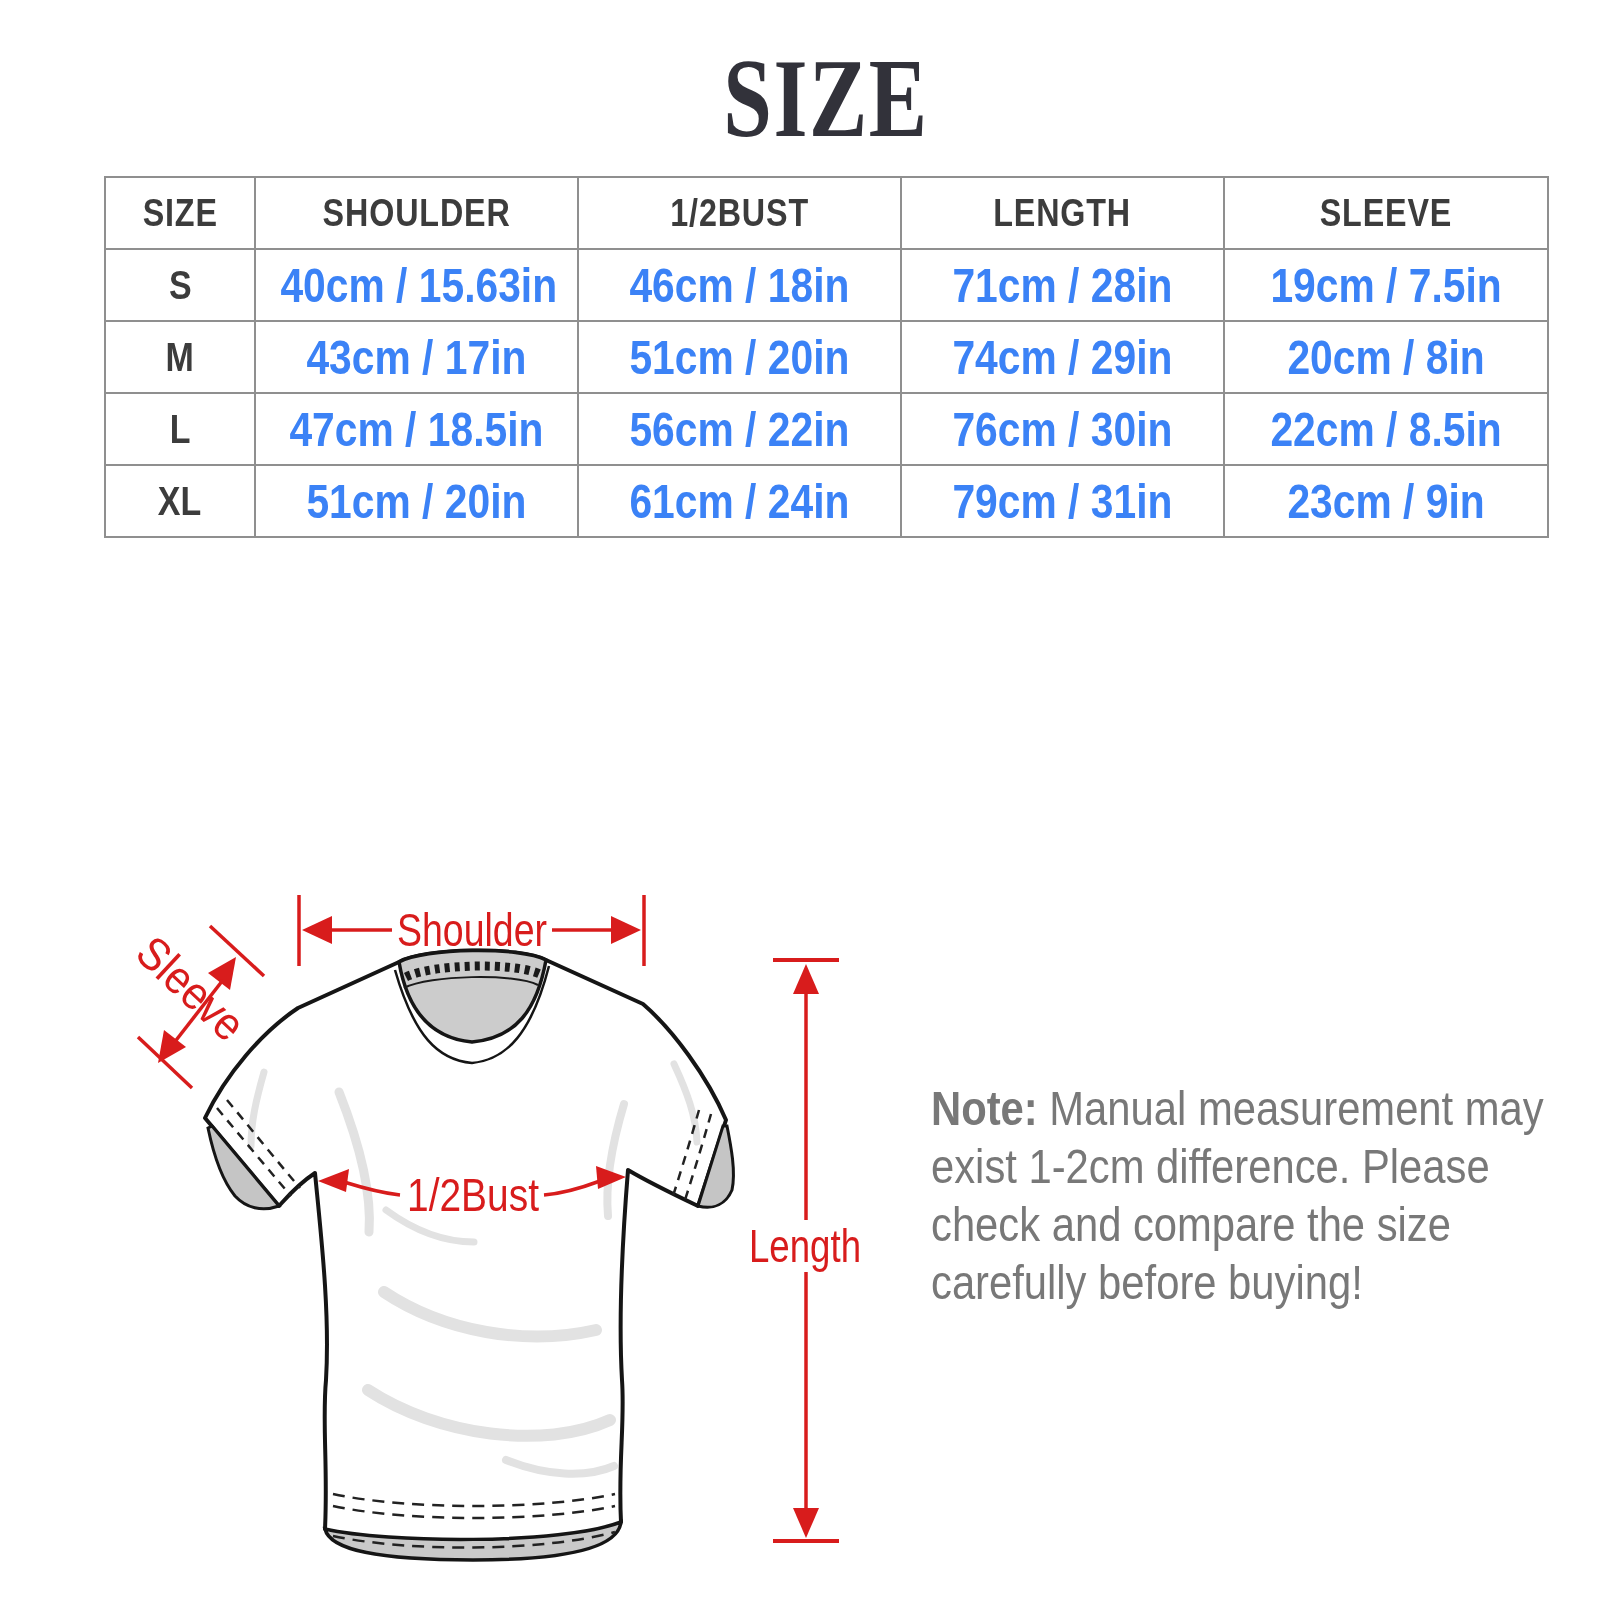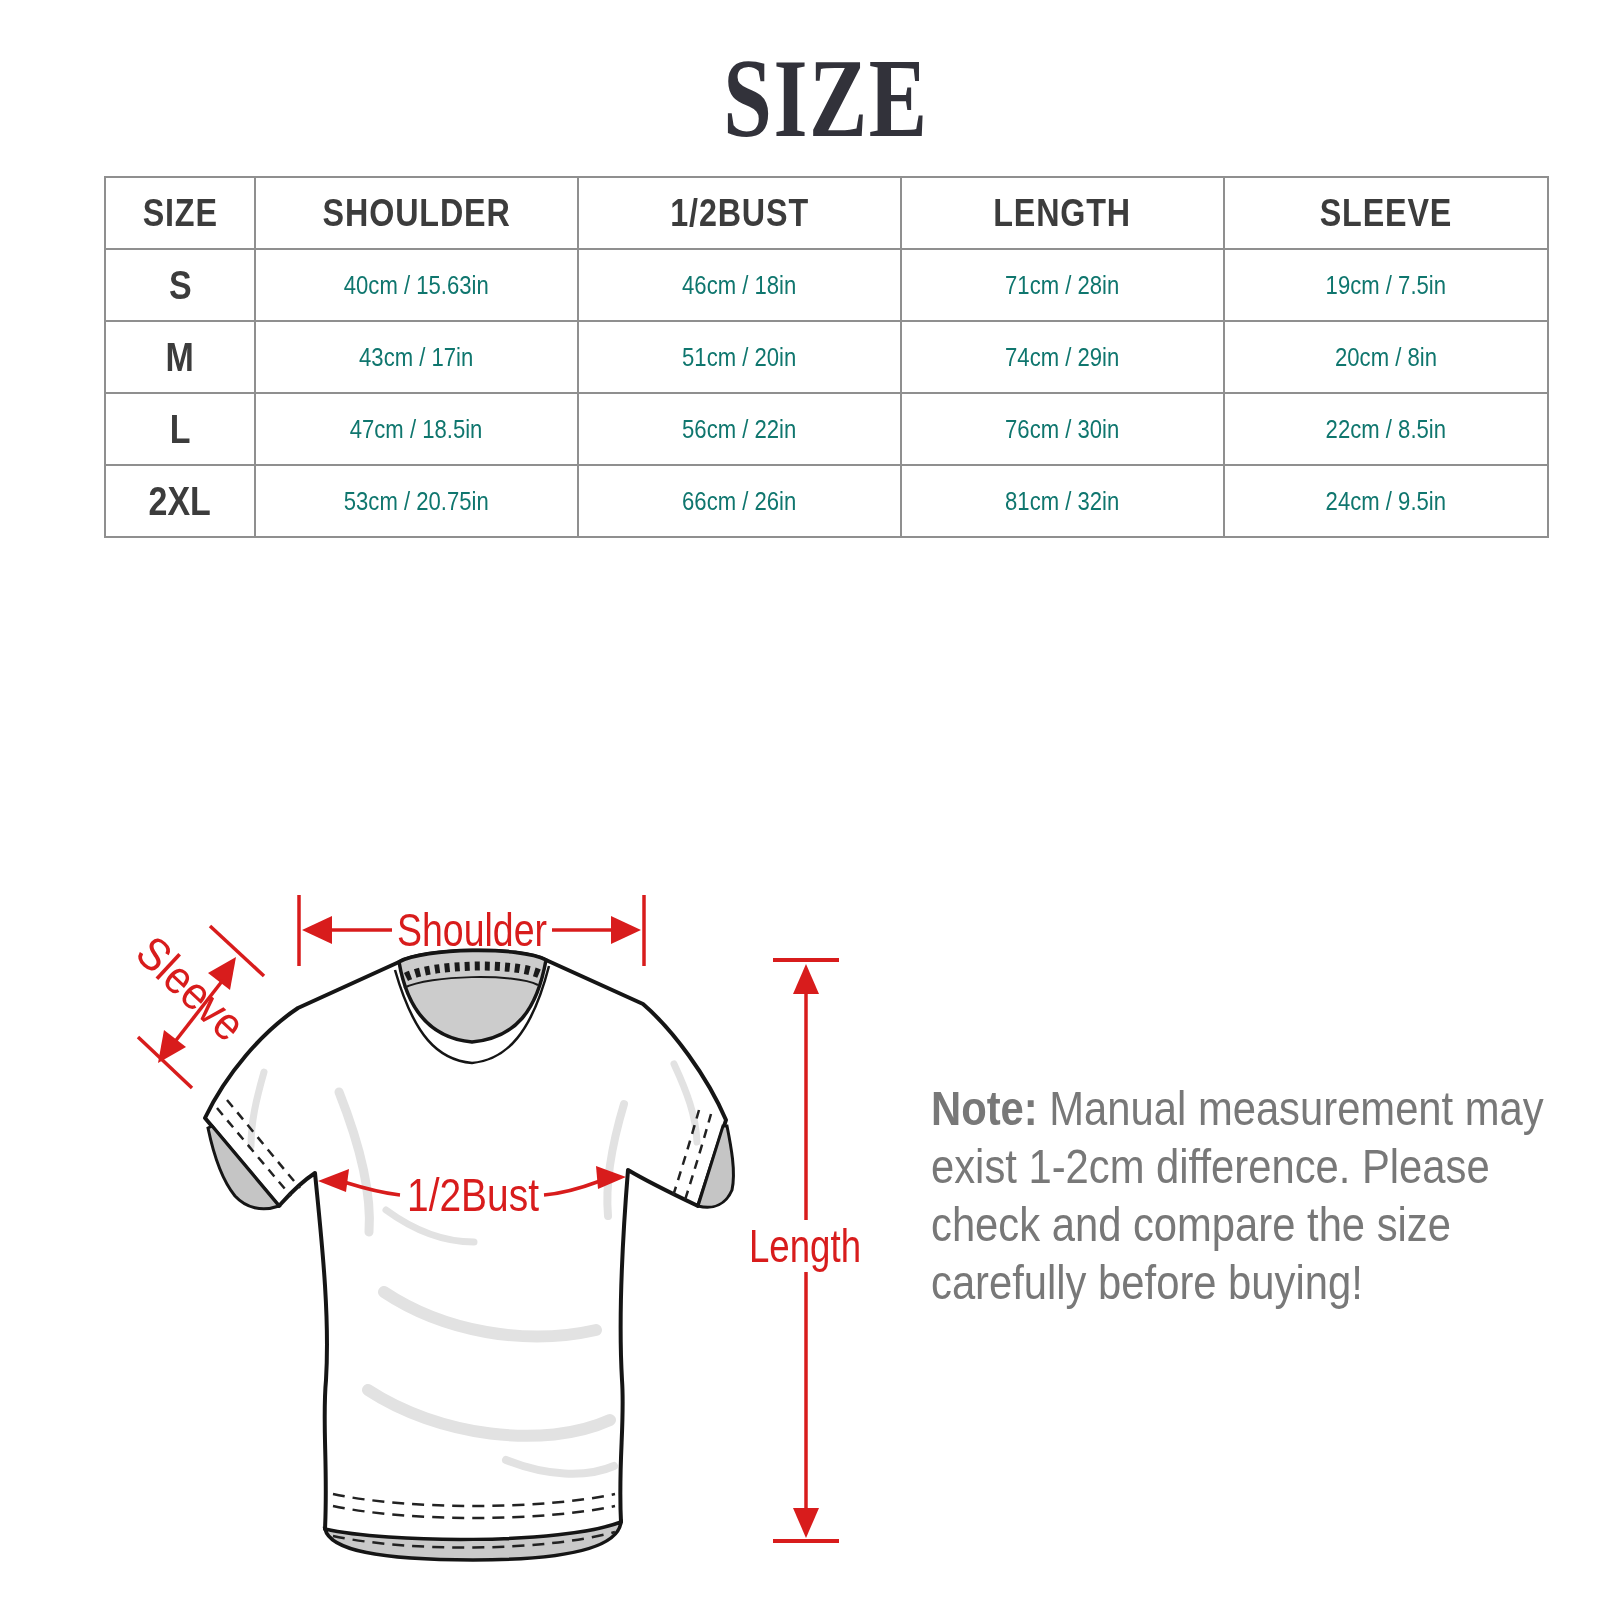--- a/index.html
+++ b/index.html
@@ -9,21 +9,21 @@
   #title{position:absolute;left:0;top:34px;width:1600px;text-align:center;
          font-family:"Liberation Serif",serif;font-weight:bold;font-size:112px;
          letter-spacing:2px;color:#32323a;transform:scaleX(0.78);transform-origin:50% 50%;}
   
   #size-table{position:absolute;left:78px;top:176px;width:1443px;border-collapse:collapse;
               table-layout:fixed;}
   #size-table th,#size-table td{border:2px solid #8f8f8f;height:70px;padding:0;
               text-align:center;vertical-align:middle;white-space:nowrap;overflow:visible;}
   #size-table th{font-weight:bold;font-size:38px;color:#3c3c3c;letter-spacing:1px;}
   #size-table td.size-col{font-weight:bold;font-size:40px;color:#3c3c3c;}
-  #size-table td.val{font-weight:normal;font-size:26px;color:#0f766e;}
+  #size-table td.val{font-weight:bold;font-size:48px;color:#3b82f6;}
   .cond{display:inline-block;transform:scaleX(0.85);transform-origin:50% 50%;white-space:nowrap;}
   
   #note{position:absolute;left:905px;top:1080px;color:#787878;font-size:48px;line-height:58px;}
   .note-line{white-space:nowrap;transform:scaleX(0.87);transform-origin:0 50%;}
   .note-bold{font-weight:bold;}
   
   #diagram{position:absolute;left:60px;top:860px;width:800px;height:740px;}
 </style>
 </head>
 <body>
@@ -65,25 +65,25 @@
           <td class="val"><span class="cond">20cm / 8in</span></td>
         </tr>
         <tr>
           <td class="size-col"><span class="cond">L</span></td>
           <td class="val"><span class="cond">47cm / 18.5in</span></td>
           <td class="val"><span class="cond">56cm / 22in</span></td>
           <td class="val"><span class="cond">76cm / 30in</span></td>
           <td class="val"><span class="cond">22cm / 8.5in</span></td>
         </tr>
         <tr>
-          <td class="size-col"><span class="cond">2XL</span></td>
-          <td class="val"><span class="cond">53cm / 20.75in</span></td>
-          <td class="val"><span class="cond">66cm / 26in</span></td>
-          <td class="val"><span class="cond">81cm / 32in</span></td>
-          <td class="val"><span class="cond">24cm / 9.5in</span></td>
+          <td class="size-col"><span class="cond">XL</span></td>
+          <td class="val"><span class="cond">51cm / 20in</span></td>
+          <td class="val"><span class="cond">61cm / 24in</span></td>
+          <td class="val"><span class="cond">79cm / 31in</span></td>
+          <td class="val"><span class="cond">23cm / 9in</span></td>
         </tr>
       </tbody>
   </table>
 
   <svg id="diagram" viewBox="0 0 800 740" xmlns="http://www.w3.org/2000/svg">
 
     <g>
 
       <path d="M 313,102
            C 338,88 434,86 460,100

